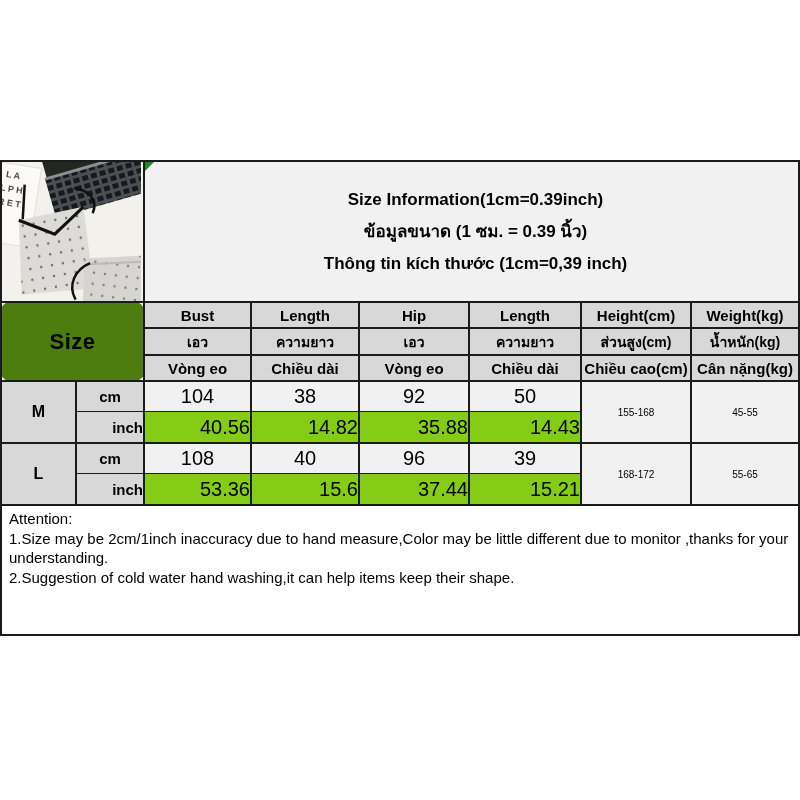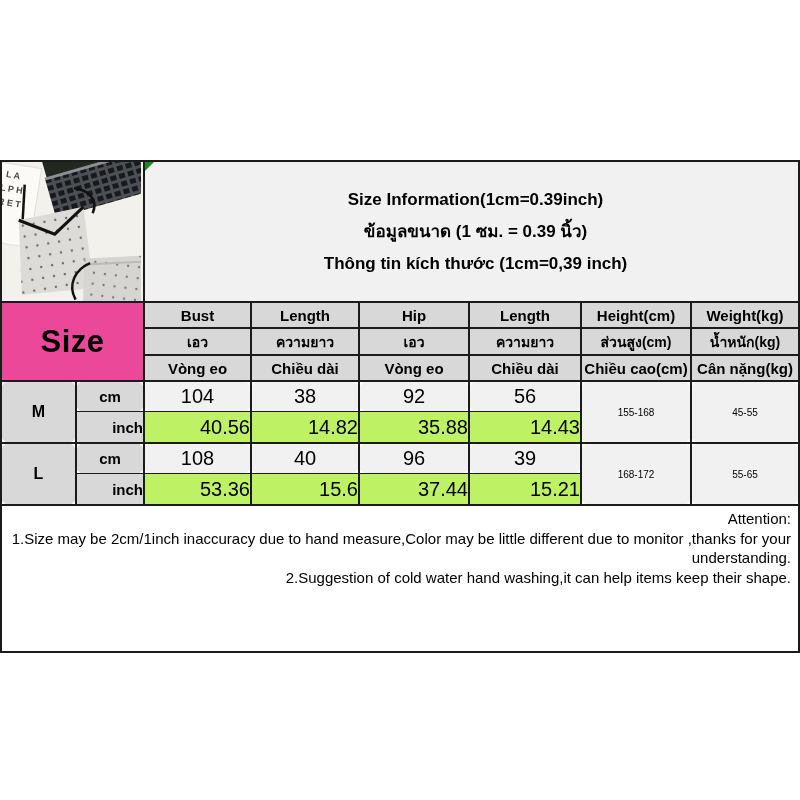--- a/index.html
+++ b/index.html
@@ -39,39 +39,39 @@
     position: absolute; top: 0; left: 0;
     width: 0; height: 0;
     border-top: 9px solid #1e8a1e;
     border-right: 9px solid transparent;
   }
   
   .hdr td { background: #d8d8d8; font-weight: bold; font-size: 15px; }
   tr.hdr-en td { height: 24px; }
   tr.hdr-th td { height: 25px; font-size: 14px; }
   tr.hdr-vi td { height: 24px; }
-  td.size-label { font-size: 31px; font-weight: bold; background: #ec4899; letter-spacing: 0.5px; }
+  td.size-label { font-size: 22px; font-weight: bold; background: #4d7c0f; letter-spacing: 0.5px; border-radius: 9px; }
   
   td.row-size { background: #d8d8d8; font-weight: bold; font-size: 16px; }
   td.unit { background: #d8d8d8; font-weight: bold; font-size: 15px; }
   td.val { font-weight: normal; font-size: 20px; }
-  tr.cm-row td { height: 29px; border-radius: 9px; }
+  tr.cm-row td { height: 29px; }
   tr.inch-row td { height: 30px; }
   tr.cm-row td.val { background: #f1f1f1; }
-  tr.inch-row td.val { background: #bef264; padding-left: 42px; }
+  tr.inch-row td.val { background: #84cc16; padding-left: 42px; }
   td.range { background: #f1f1f1; font-weight: normal; font-size: 10px; }
   tr.cm-row td.inner-b { border-bottom-width: 1px; }
   tr.inch-row td.inner-t { border-top-width: 1px; text-align: right; }
   
   td.attention-cell {
     height: 125px;
     background: #ffffff;
-    text-align: right;
+    text-align: left;
     vertical-align: top;
-    padding: 3px 7px 17px 7px;
+    padding: 3px 7px 0 7px;
     font-size: 15px;
     font-weight: normal;
     line-height: 19.5px;
   }
 </style>
 </head>
 <body>
 
 <div class="page">
   <table class="size-table">
@@ -163,21 +163,21 @@
       <td>Chiều cao(cm)</td>
       <td>Cân nặng(kg)</td>
     </tr>
 
     <tr class="cm-row">
       <td rowspan="2" class="row-size">M</td>
       <td class="unit inner-b">cm</td>
       <td class="val inner-b">104</td>
       <td class="val inner-b">38</td>
       <td class="val inner-b">92</td>
-      <td class="val inner-b">56</td>
+      <td class="val inner-b">50</td>
       <td rowspan="2" class="range">155-168</td>
       <td rowspan="2" class="range">45-55</td>
     </tr>
     <tr class="inch-row">
       <td class="unit inner-t">inch</td>
       <td class="val inner-t">40.56</td>
       <td class="val inner-t">14.82</td>
       <td class="val inner-t">35.88</td>
       <td class="val inner-t">14.43</td>
     </tr>

